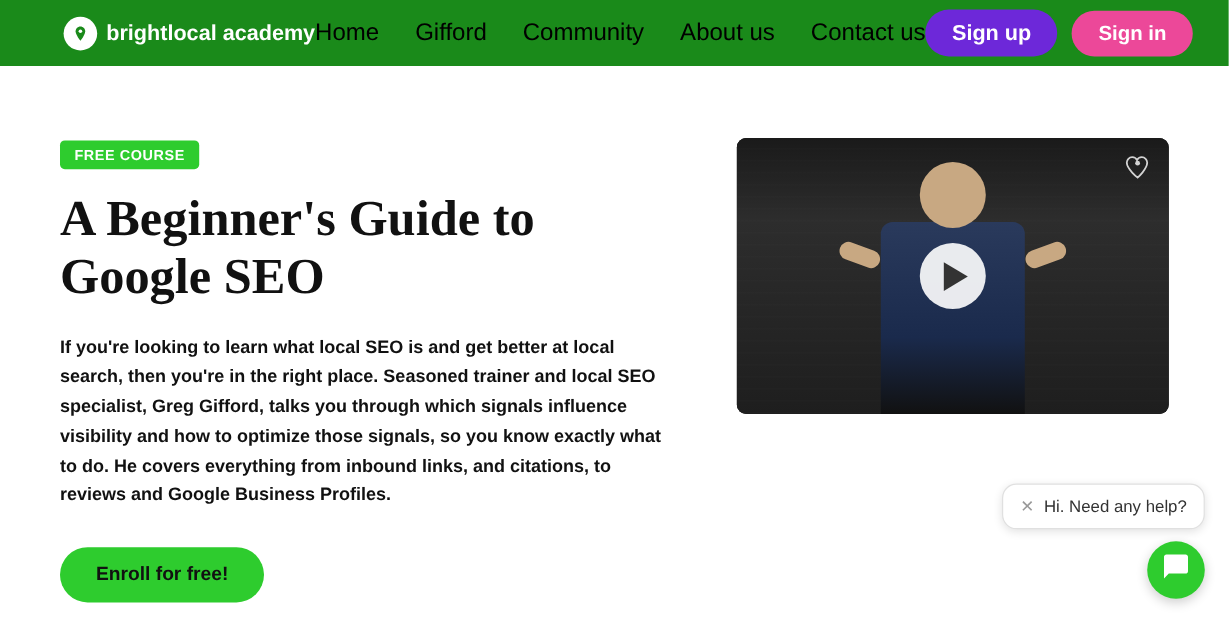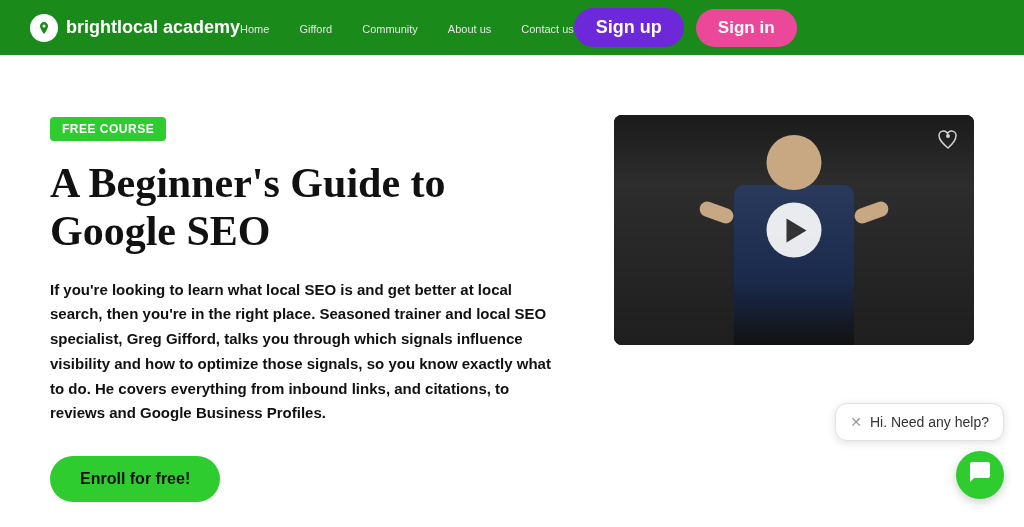--- a/index.html
+++ b/index.html
@@ -5,21 +5,21 @@
     * { margin: 0; padding: 0; box-sizing: border-box; }
     body { font-family: -apple-system, BlinkMacSystemFont, 'Segoe UI', sans-serif; background: #fff; width: 1024px; height: 527px; overflow: hidden; }
 
     
     .navbar {
       background: #1a8a1a;
       height: 55px;
       display: flex;
       align-items: center;
       padding: 0 30px;
-      justify-content: flex-start;
+      justify-content: flex-end;
     }
     .navbar-logo {
       display: flex;
       align-items: center;
       gap: 8px;
       color: #fff;
       font-weight: 700;
       font-size: 18px;
     }
     .logo-icon {
@@ -34,23 +34,23 @@
       font-size: 14px;
       font-weight: 900;
     }
     .navbar-nav {
       display: flex;
       align-items: center;
       gap: 30px;
       list-style: none;
     }
     .navbar-nav a {
-      color: #e5e5e5;
+      color: #000000;
       text-decoration: none;
-      font-size: 11px;
+      font-size: 20px;
       font-weight: 500;
     }
     .navbar-actions {
       display: flex;
       align-items: center;
       gap: 12px;
     }
     .btn-signup {
       background: #6d28d9;
       color: #fff;

